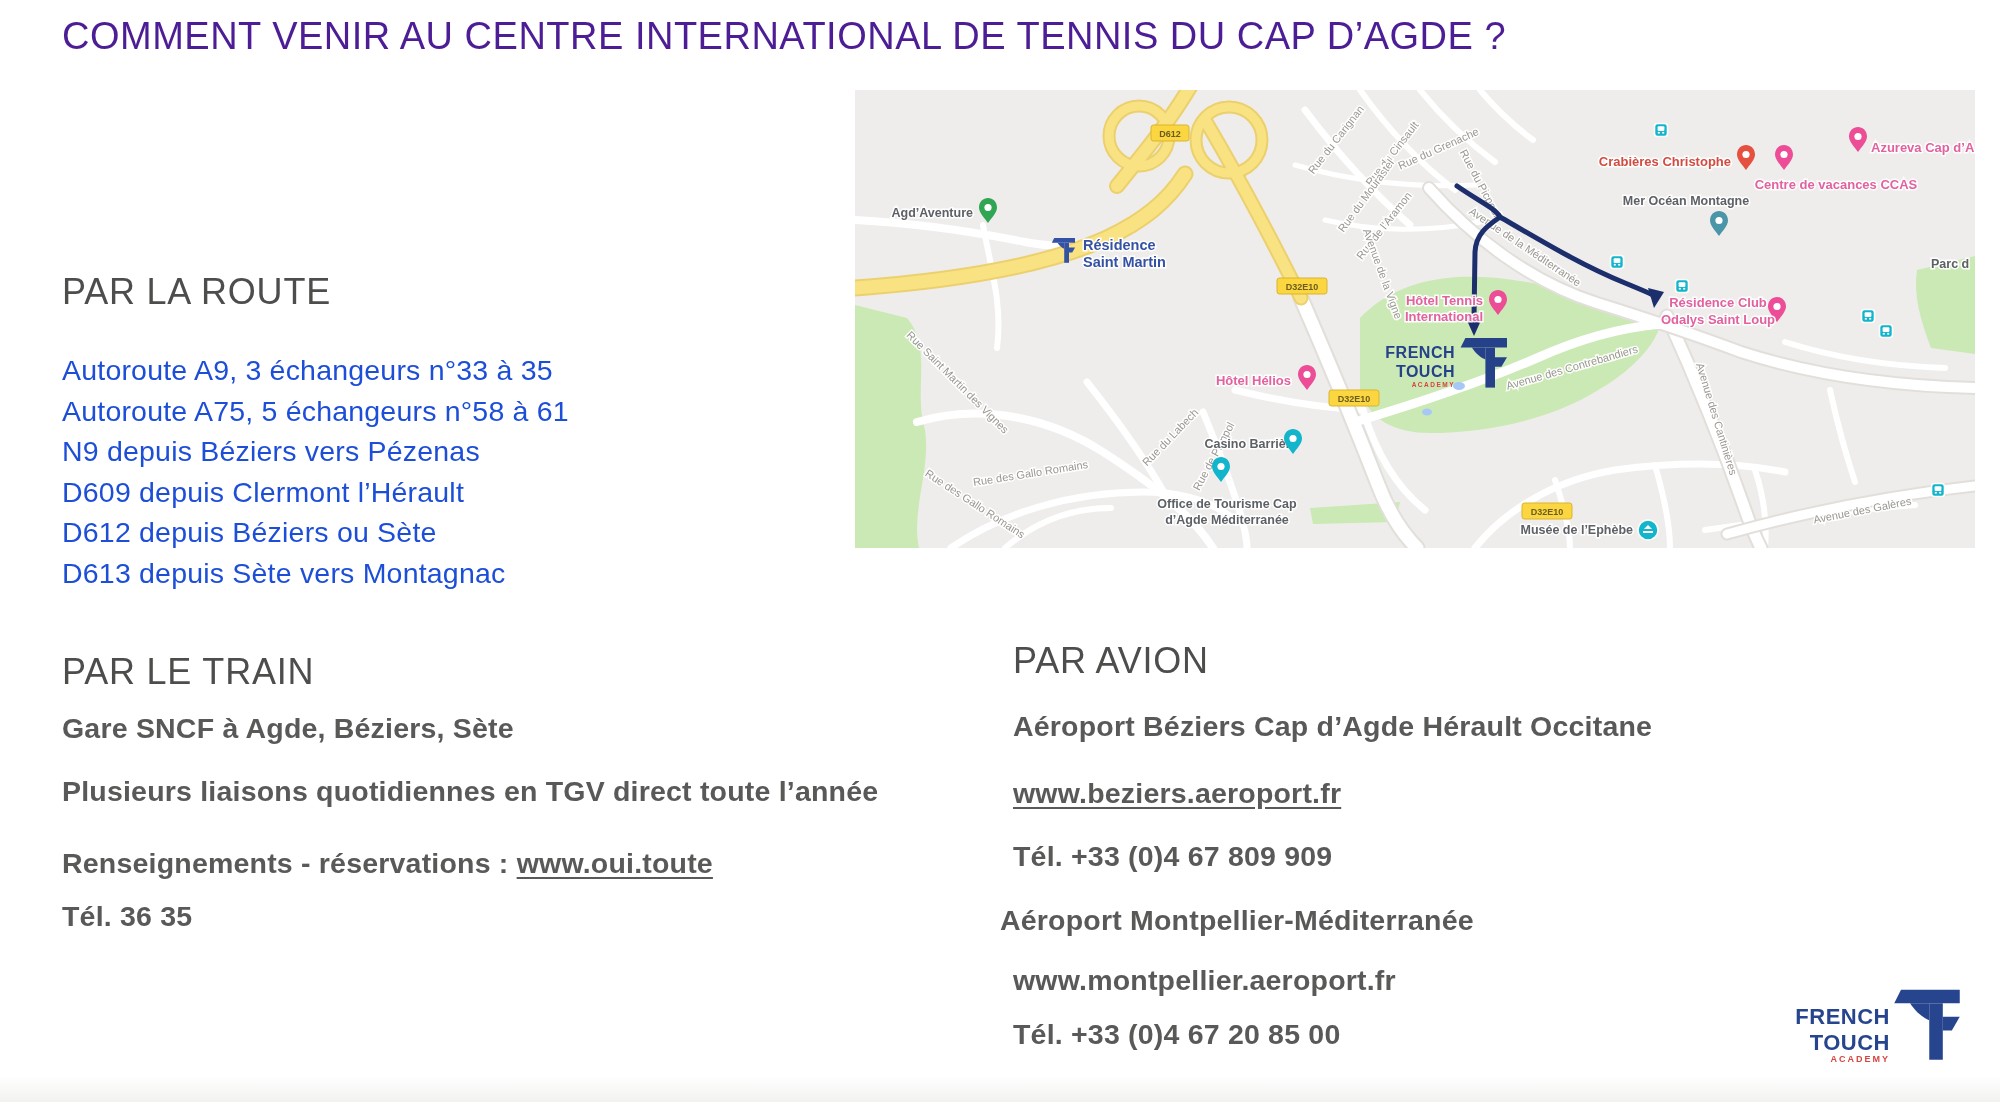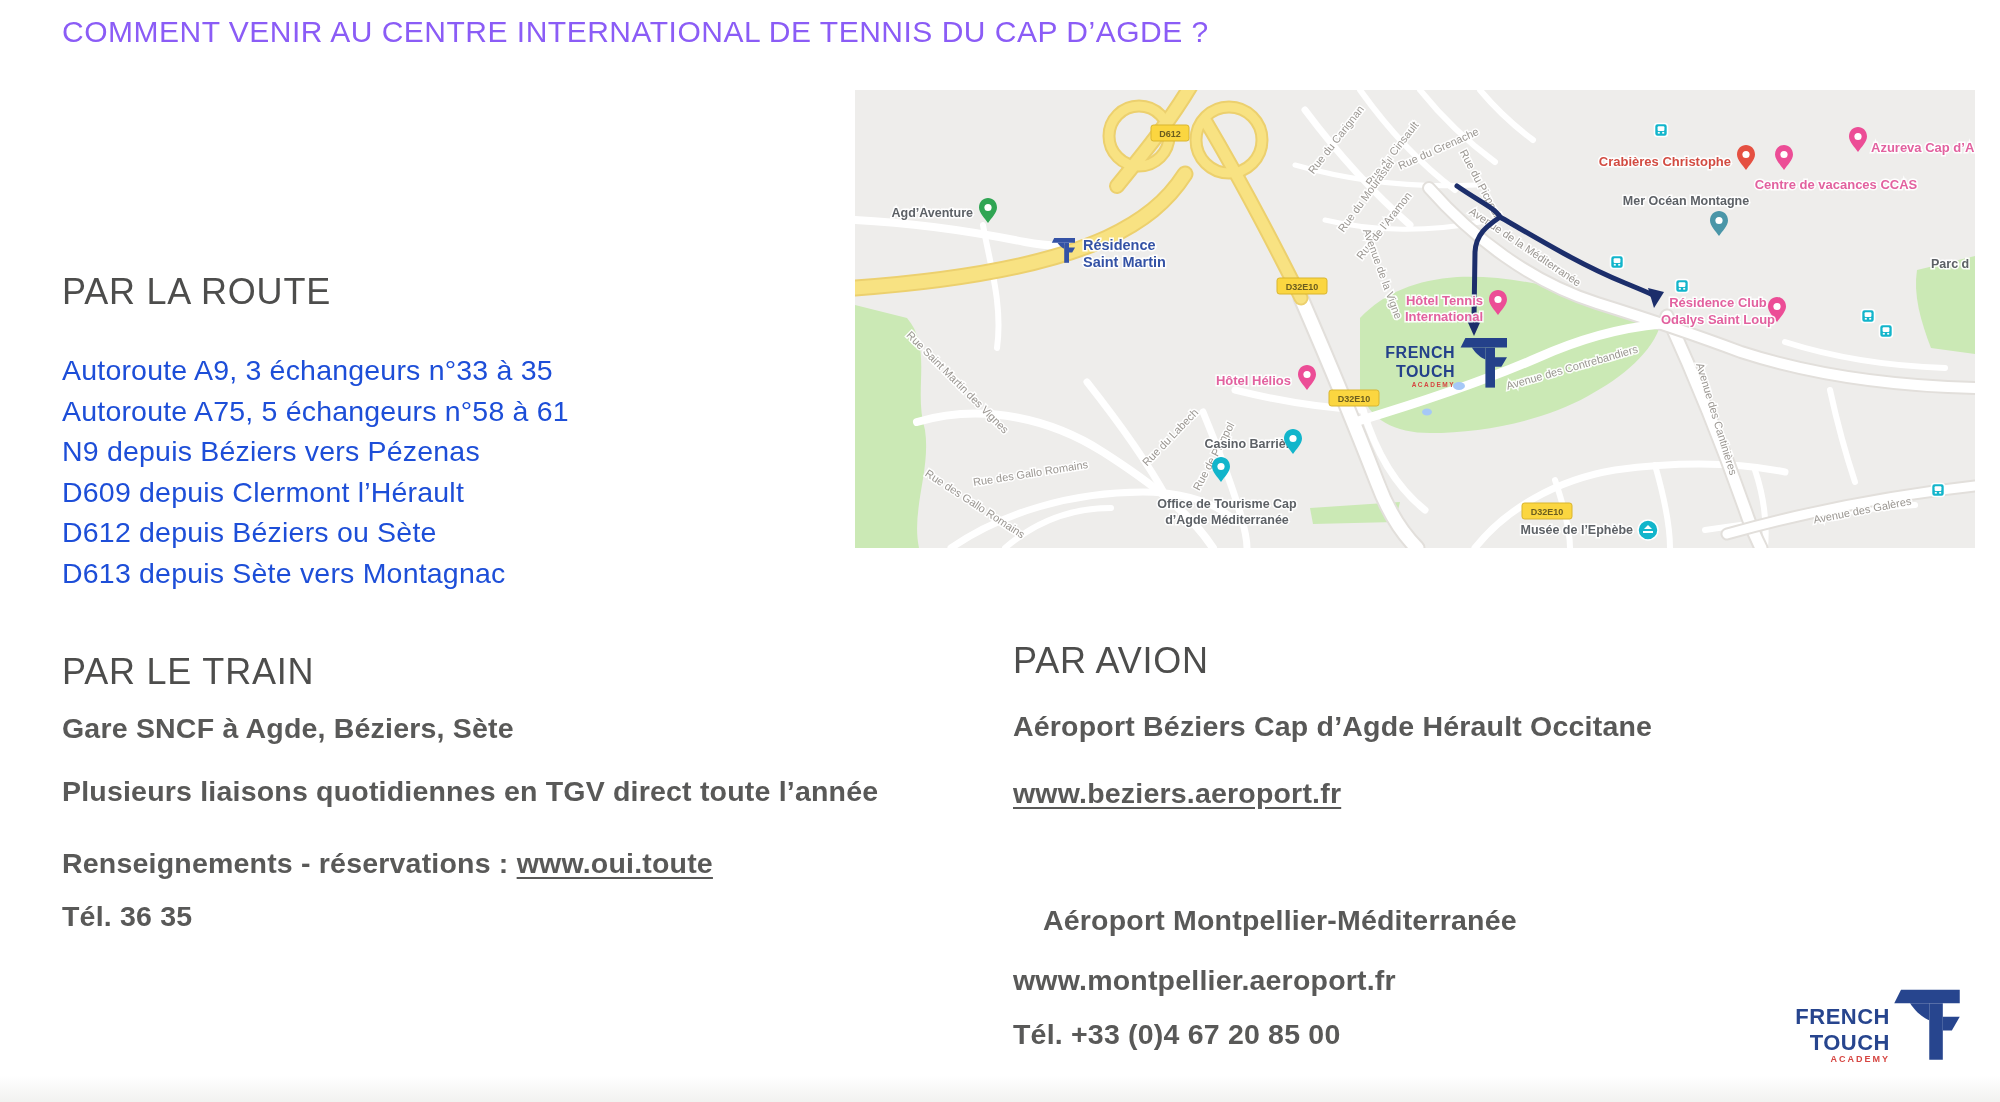--- a/index.html
+++ b/index.html
@@ -1,19 +1,19 @@
 <!DOCTYPE html>
 <html><head>
 <meta charset="utf-8">
 <style>
   html,body{margin:0;padding:0;background:#fff;}
   .page{position:relative;width:2000px;height:1102px;background:#ffffff;overflow:hidden;
         font-family:"Liberation Sans",sans-serif;}
   .abs{position:absolute;}
-  .title{left:62px;top:14px;font-size:30px;letter-spacing:.5px;color:#8b5cf6;line-height:1.2;white-space:nowrap;}
+  .title{left:62px;top:14px;font-size:38px;letter-spacing:.5px;color:#4c1d95;line-height:1.2;white-space:nowrap;}
   .address{left:62px;top:100px;font-size:36px;color:#3a3a39;line-height:1.16;letter-spacing:.5px;}
   .h2{font-size:36px;color:#4d4d4c;letter-spacing:.8px;line-height:1.1;white-space:nowrap;}
   .body-t{font-size:28.5px;color:#595958;letter-spacing:.2px;line-height:1.3;white-space:nowrap;font-weight:bold;}
   .route-list{left:62px;top:350px;font-size:28.5px;color:#1d4ed8;line-height:40.6px;letter-spacing:.2px;}
   .lnk{text-decoration:underline;text-underline-offset:4px;color:#595958;cursor:pointer;}
   .map{left:855px;top:90px;width:1120px;height:458px;background:#eeedeb;overflow:hidden;}
   .map svg{display:block;}
   .mlab{paint-order:stroke;stroke:rgba(255,255,255,.92);stroke-width:3px;font-family:"Liberation Sans",sans-serif;}
   .street{fill:#9b9792;font-size:11px;}
   .poi-dark{fill:#5d6166;font-size:12.5px;font-weight:bold;}
@@ -50,21 +50,22 @@
 
   <div class="abs h2" style="left:62px;top:652px;">PAR LE TRAIN</div>
   <div class="abs body-t" style="left:62px;top:710px;">Gare SNCF à Agde, Béziers, Sète</div>
   <div class="abs body-t" style="left:62px;top:773px;">Plusieurs liaisons quotidiennes en TGV direct toute l’année</div>
   <div class="abs body-t" style="left:62px;top:845px;"><span>Renseignements - réservations : </span><span class="lnk">www.oui.toute</span></div>
   <div class="abs body-t" style="left:62px;top:898px;">Tél. 36 35</div>
 
   <div class="abs h2" style="left:1013px;top:641px;">PAR AVION</div>
   <div class="abs body-t" style="left:1013px;top:708px;">Aéroport Béziers Cap d’Agde Hérault Occitane</div>
   <div class="abs body-t lnk" style="left:1013px;top:775px;">www.beziers.aeroport.fr</div>
-  <div class="abs body-t" style="left:1043px;top:902px;">Aéroport Montpellier-Méditerranée</div>
+  <div class="abs body-t" style="left:1013px;top:838px;">Tél. +33 (0)4 67 809 909</div>
+  <div class="abs body-t" style="left:1000px;top:902px;">Aéroport Montpellier-Méditerranée</div>
   <div class="abs body-t" style="left:1013px;top:962px;text-align:center;">www.montpellier.aeroport.fr</div>
   <div class="abs body-t" style="left:1013px;top:1016px;">Tél. +33 (0)4 67 20 85 00</div>
 
   <div class="abs map">
     <svg width="1120" height="458" viewBox="0 0 1120 458" xmlns="http://www.w3.org/2000/svg">
       <defs>
         <g id="pin">
           <path d="M0,0C-3.2,-4.6 -9,-10.4 -9,-15.5C-9,-21.3 -4.8,-25 0,-25C4.8,-25 9,-21.3 9,-15.5C9,-10.4 3.2,-4.6 0,0Z" fill="currentColor"></path>
           <circle cy="-15.5" r="3.6" fill="#fff"></circle>
         </g>

